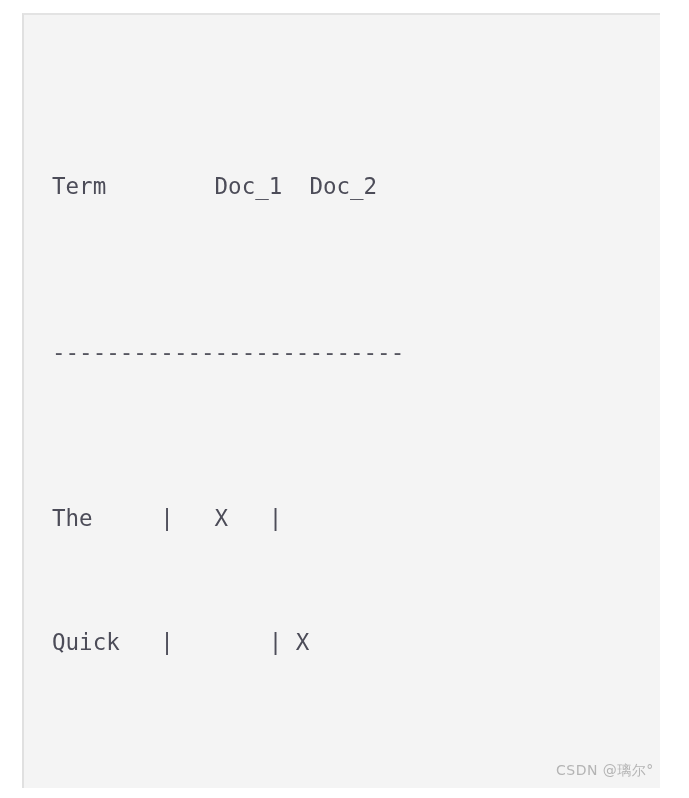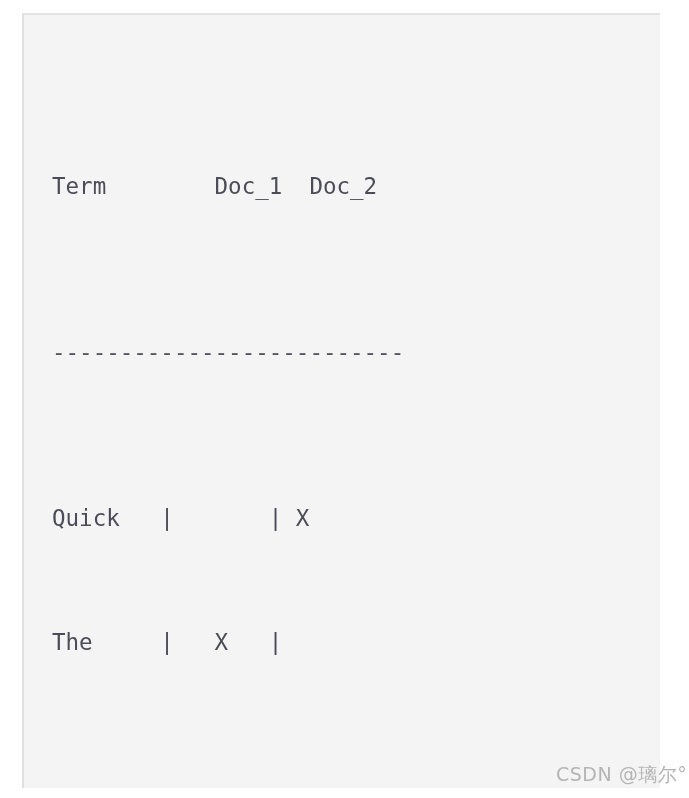--- a/index.html
+++ b/index.html
@@ -56,40 +56,40 @@
   .rule-line {
     color: #55555f;
   }
 
   
   #watermark {
     position: absolute;
     left: 556px;
     top: 762px;
     font-family: "DejaVu Sans", "Liberation Sans", sans-serif;
-    font-size: 19px;
+    font-size: 14px;
     color: #b4b4b4;
     white-space: nowrap;
     letter-spacing: 0.5px;
   }
 </style>
 </head>
 <body>
 
 <div id="page">
 
   <div id="code-block">
     <div id="code-inner">
 
       <div class="code-line">Term        Doc_1  Doc_2</div>
 
       <div class="code-line rule-line">--------------------------</div>
 
+      <div class="code-line">The     |   X   |</div>
       <div class="code-line">Quick   |       | X</div>
-      <div class="code-line">The     |   X   |</div>
       
       
       
       
       
       
       
       
       
       

